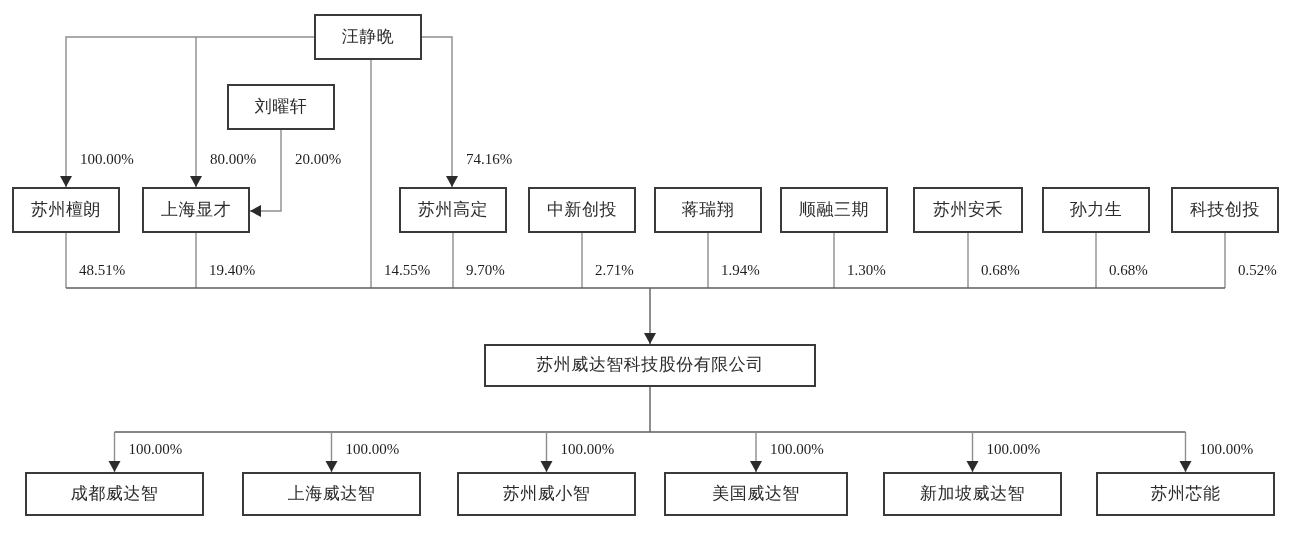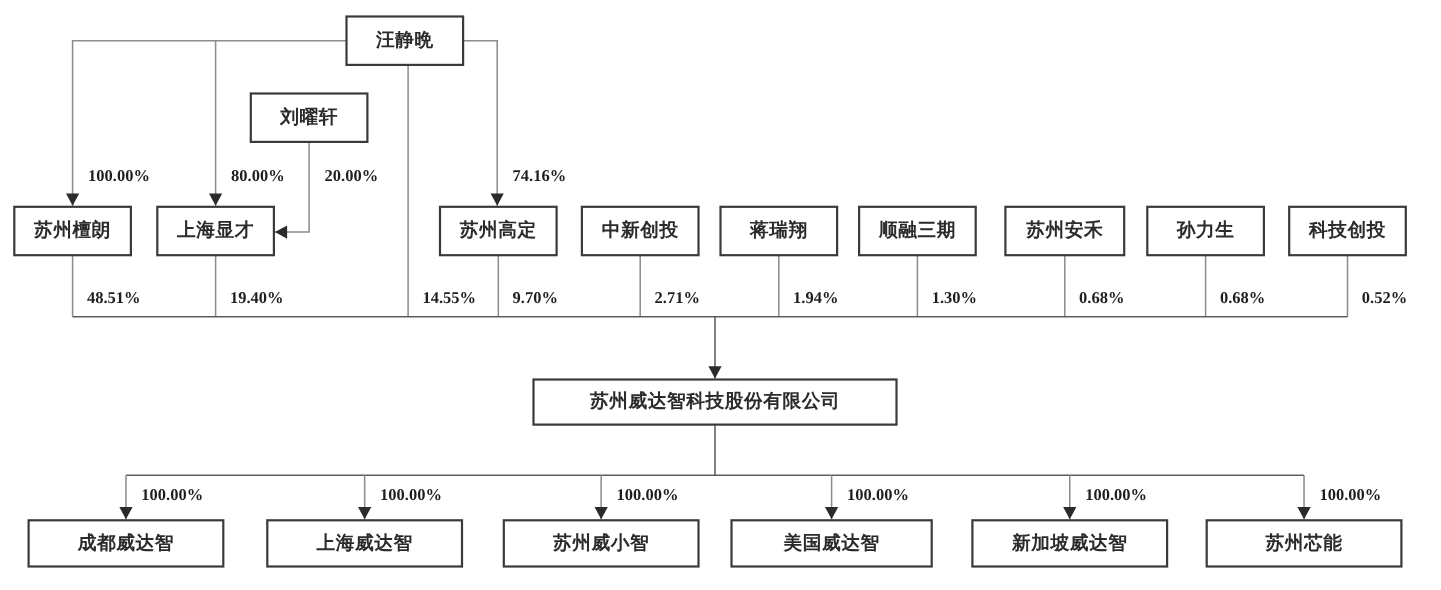--- a/index.html
+++ b/index.html
@@ -11,21 +11,20 @@
     width: 1310px;
     height: 536px;
     font-family: "Liberation Serif", "DejaVu Serif", serif;
     overflow: hidden;
   }
   #chart-root {
     position: relative;
     width: 1310px;
     height: 536px;
     background: #ffffff;
-    font-weight: bold;
   }
   svg.diagram {
     position: absolute;
     left: 0;
     top: 0;
     width: 1310px;
     height: 536px;
   }
   .node-box {
     fill: #ffffff;

